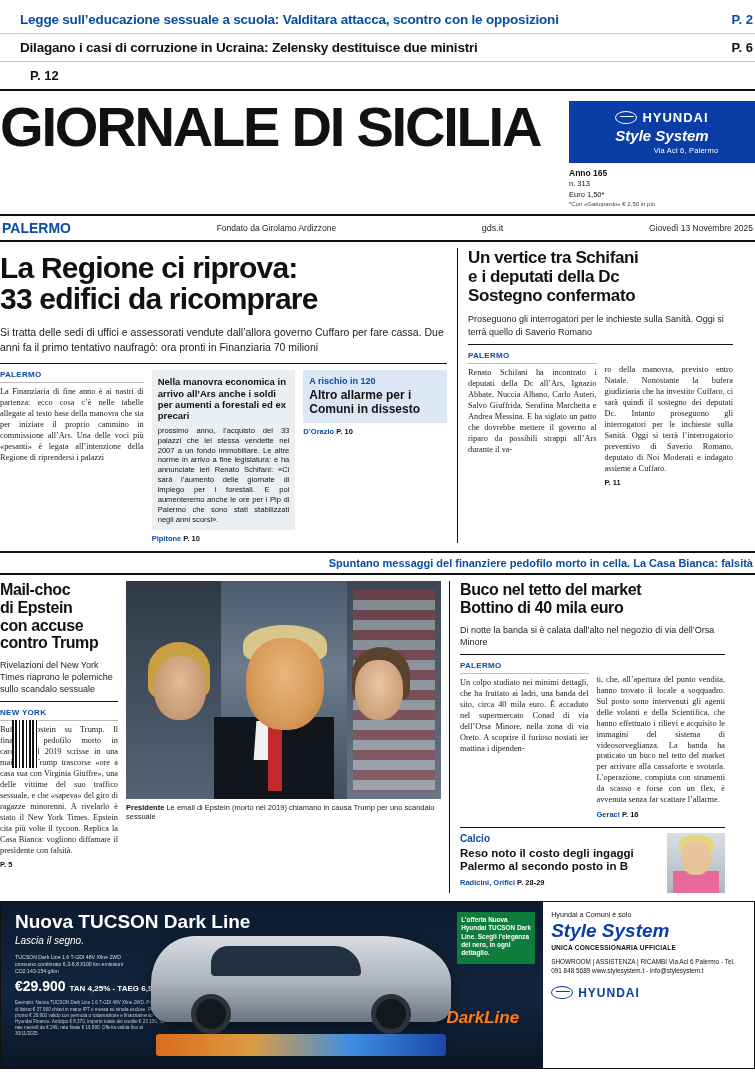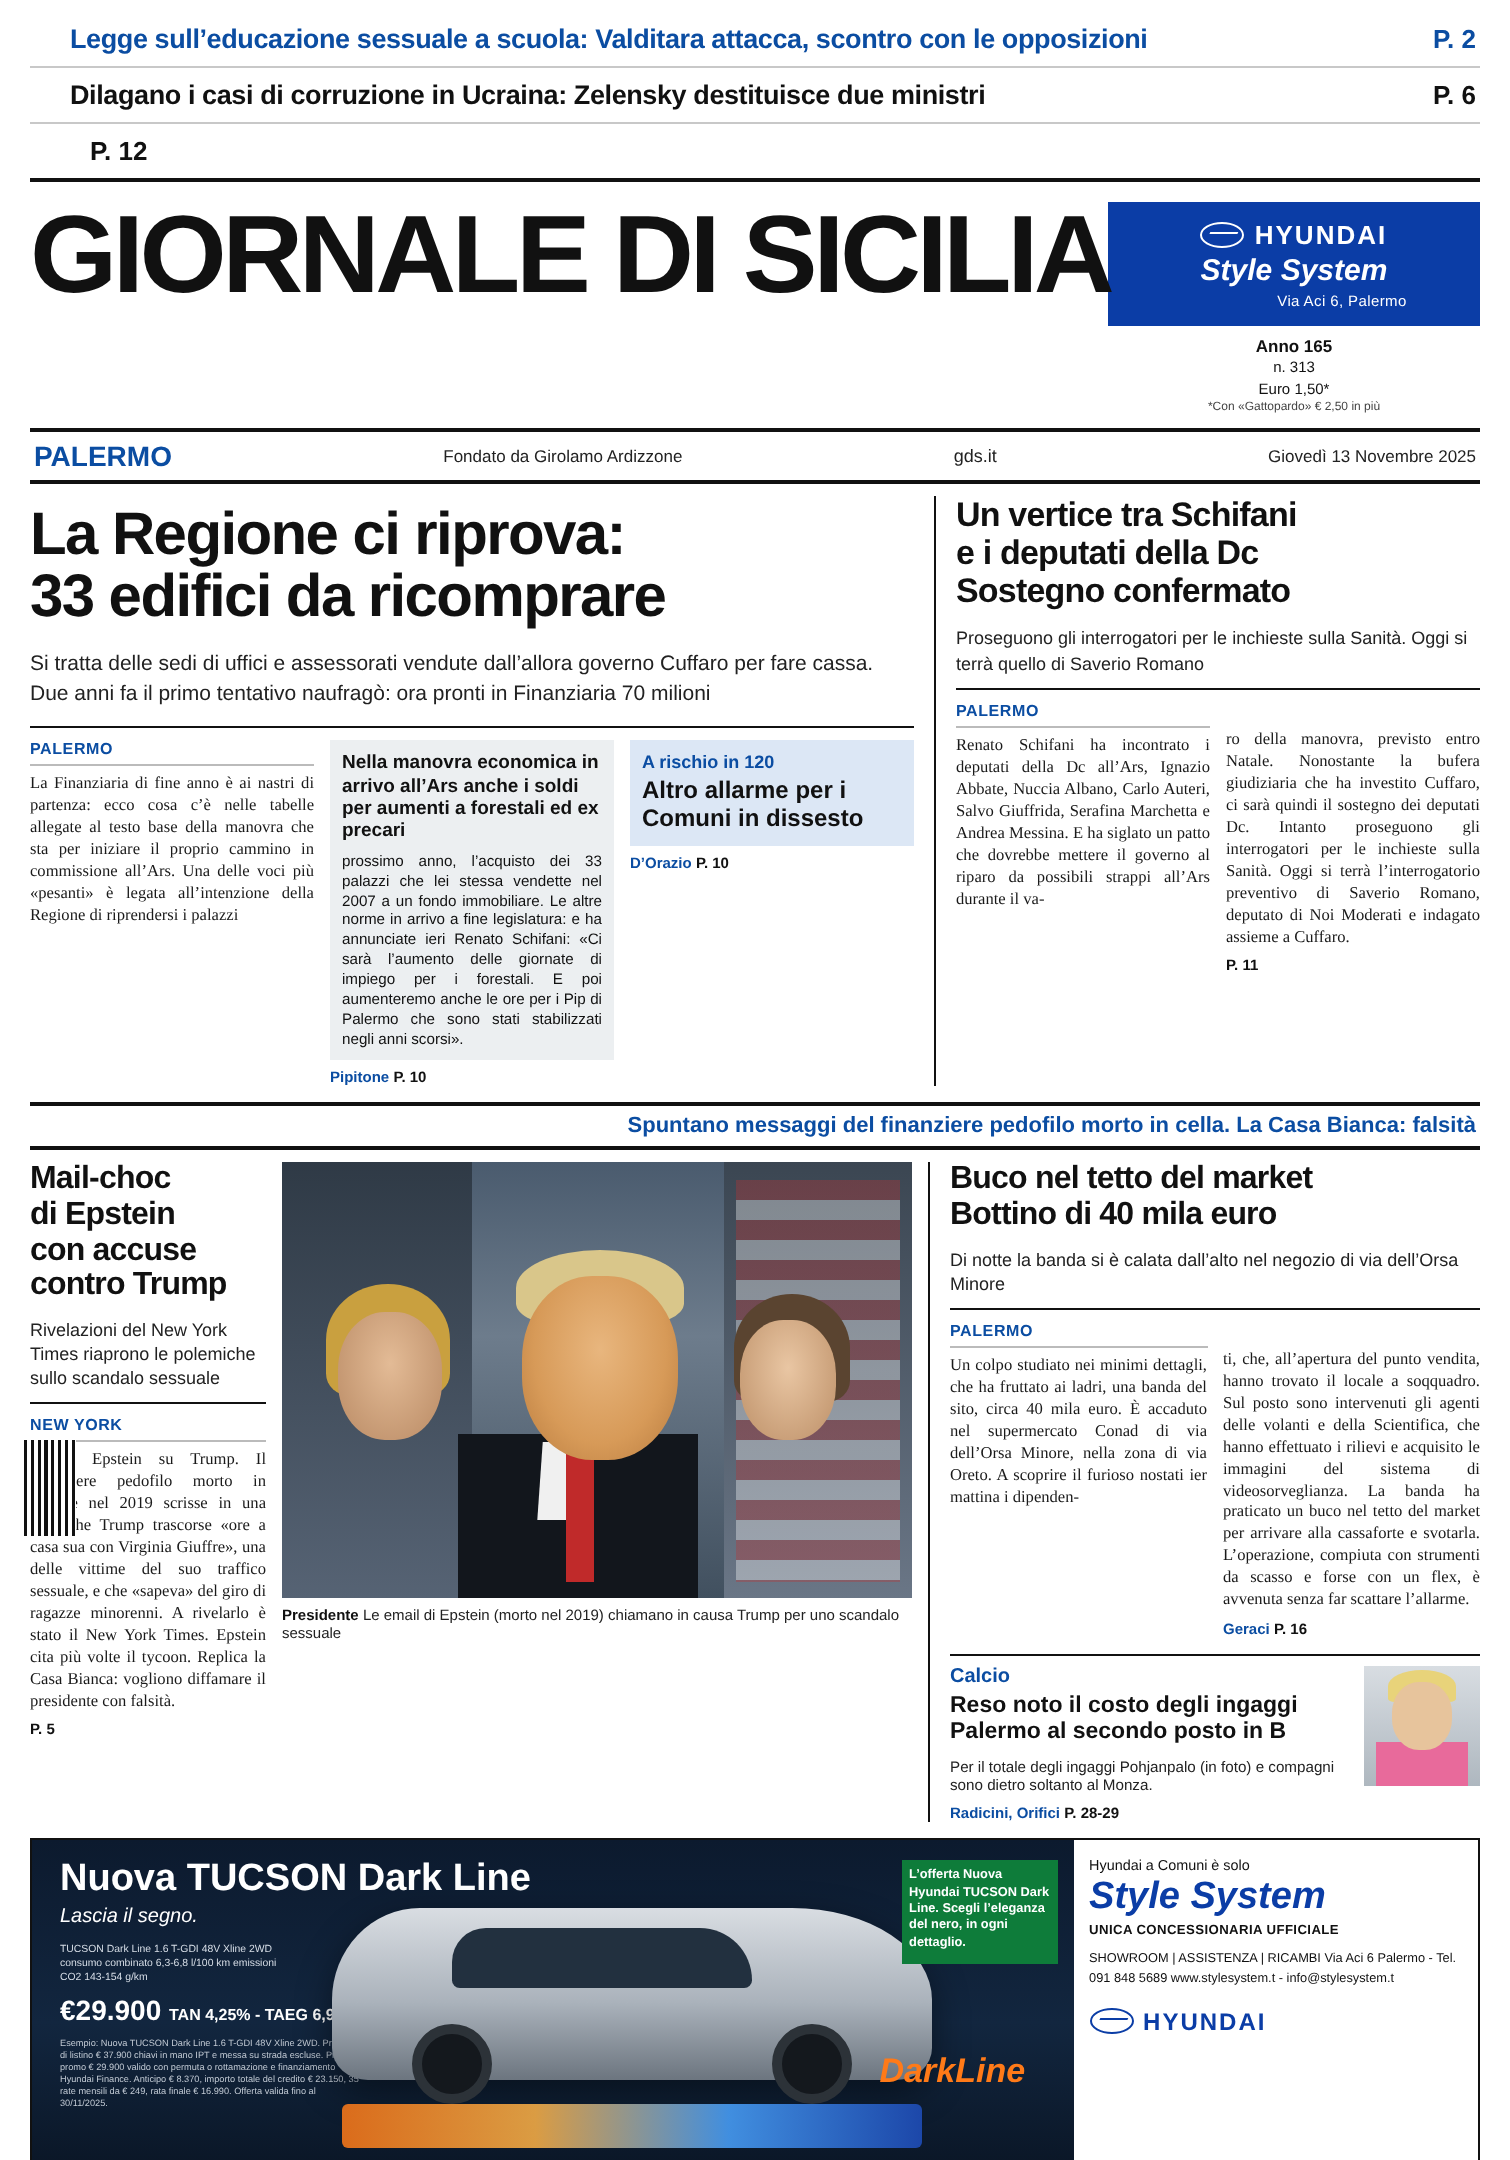--- a/index.html
+++ b/index.html
@@ -4,21 +4,21 @@
 <style>
   * { box-sizing: border-box; }
   html, body { margin:0; padding:0; }
   body {
     width:755px; height:1080px;
     background:#ffffff;
     font-family:"Liberation Serif", serif;
     color:#111;
     overflow:hidden;
   }
-  .page { width:755px; height:782px; position:relative; padding:0 15px; }
+  .page { width:755px; height:782px; position:relative; padding:0 0; }
 
   
   .teasers { border-bottom:2px solid #111; padding-top:6px; }
   .teaser {
     display:flex; align-items:baseline; justify-content:space-between;
     border-bottom:1px solid #c8c8c8;
     padding:6px 2px 6px 20px;
   }
   .teaser:last-child { border-bottom:none; }
   .teaser .txt {
@@ -57,21 +57,21 @@
     width:22px; height:13px; border:1.4px solid #fff; border-radius:50%/50%;
     display:inline-block; position:relative;
   }
   .ad-hyundai .hy-logo:after{
     content:""; position:absolute; left:3px; top:4px; width:14px; height:4px;
     border-top:1.4px solid #fff; transform:skewX(-25deg);
   }
   .ad-hyundai .row2 { font-size:15px; font-style:italic; font-weight:bold; margin-top:2px; }
   .ad-hyundai .row3 { font-size:7.5px; margin-top:2px; letter-spacing:0.2px;margin-left:48px;}
   .mast-meta {
-    text-align:center; font-family:"Liberation Sans", sans-serif;
+    font-family:"Liberation Sans", sans-serif;
     font-size:7.5px; line-height:1.35; margin-top:5px; color:#111;
   }
   .mast-meta .anno { font-weight:bold; font-size:8.5px; }
   .mast-meta .tiny { font-size:6px; color:#444; }
 
   
   .citybar {
     border-top:2px solid #111; border-bottom:2px solid #111;
     margin-top:6px;
     display:flex; align-items:center; justify-content:space-between;
@@ -433,21 +433,20 @@
         </div>
       </div>
 
       <div class="calcio-box">
         <div class="calcio-left">
           <div class="calcio-kick">Calcio</div>
           <div class="calcio-head">
             <div>Reso noto il costo degli ingaggi</div>
             <div>Palermo al secondo posto in B</div>
           </div>
-          <div class="calcio-sub">Per il totale degli ingaggi Pohjanpalo (in foto) e compagni sono dietro soltanto al Monza.</div>
           <div class="byline">
             <span class="nm">Radicini, Orifici</span>
             <span>P. 28-29</span>
           </div>
         </div>
         <div class="calcio-photo">
           <div class="pj"></div>
           <div class="ph"></div>
           <div class="pf"></div>
         </div>

